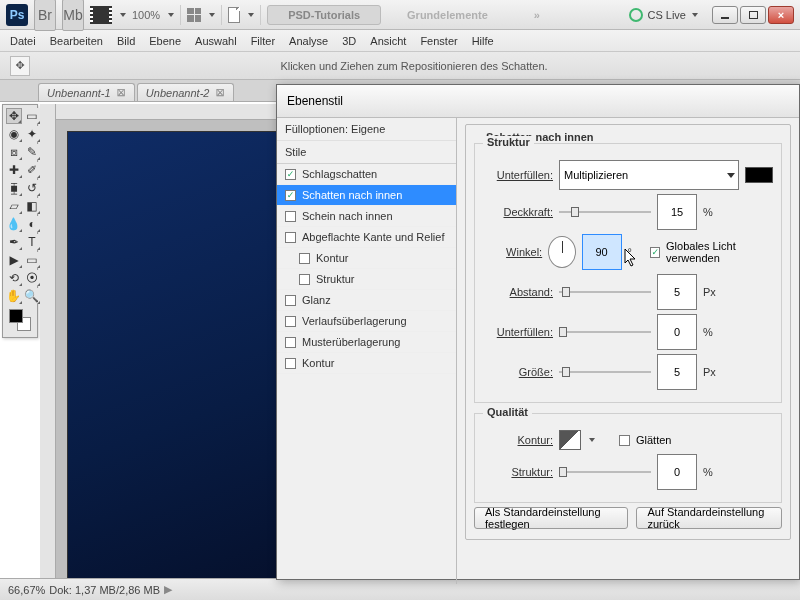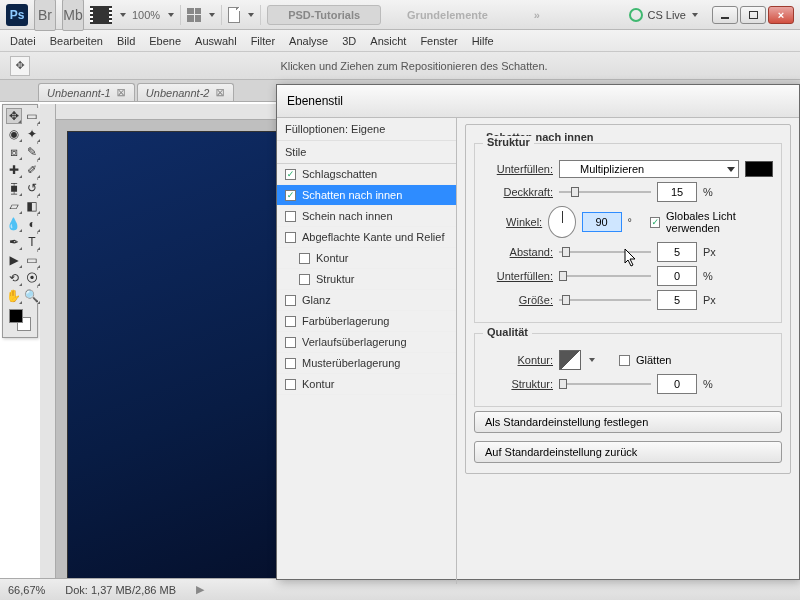--- a/index.html
+++ b/index.html
@@ -51,21 +51,21 @@
 .fg-sw { position: absolute; left: 4px; top: 4px; width: 14px; height: 14px; background: #000; border: 1px solid #888; z-index: 2; }
 .bg-sw { position: absolute; left: 12px; top: 12px; width: 14px; height: 14px; background: #fff; border: 1px solid #888; }
 
 
 .canvas-area { position: absolute; left: 40px; top: 104px; right: 0; bottom: 22px; background: #bfbfbf; overflow: hidden; }
 .canvas-work { position: absolute; left: 28px; top: 28px; width: 220px; height: 470px; background: linear-gradient(160deg,#0f2c66 0%,#081c44 60%,#050f2a 100%); box-shadow: 0 0 0 1px #333; }
 .ruler-h { position: absolute; left: 0; top: 0; right: 0; height: 16px; background: #e4e4e4; border-bottom: 1px solid #aaa; }
 .ruler-v { position: absolute; left: 0; top: 0; bottom: 0; width: 16px; background: #e4e4e4; border-right: 1px solid #aaa; }
 
 
-.statusbar { position: absolute; left: 0; bottom: 0; right: 0; height: 22px; background: linear-gradient(#ededed,#dcdcdc); border-top: 1px solid #aaa; display: flex; align-items: center; padding: 0 8px; gap: 20px; color: #444; text-align: right; }
+.statusbar { position: absolute; left: 0; bottom: 0; right: 0; height: 22px; background: linear-gradient(#ededed,#dcdcdc); border-top: 1px solid #aaa; display: flex; align-items: center; padding: 0 8px; gap: 4px; color: #444; text-align: right; }
 .status-icons { position: absolute; right: 10px; bottom: 22px; height: 20px; background: #cfcfcf; border: 1px solid #999; display: flex; align-items: center; gap: 10px; padding: 0 8px; font-size: 10px; color: #555; }
 
 
 .dialog { position: absolute; left: 276px; top: 84px; width: 524px; height: 496px; background: #f0f0f0; border: 1px solid #6a6a6a; box-shadow: 2px 2px 10px rgba(0,0,0,.3); }
 .dlg-title { height: 28px; background: linear-gradient(#fbfbfb,#e4e4e4); border-bottom: 1px solid #bcbcbc; display: flex; align-items: center; padding: 16px 10px; font-size: 12px; }
 .dlg-body { display: flex; height: calc(100% - 28px); }
 
 .styles-panel { width: 180px; border-right: 1px solid #bcbcbc; display: flex; flex-direction: column; }
 .styles-head { padding: 5px 8px; border-bottom: 1px solid #d0d0d0; color: #333; }
 .styles-list { flex: 1; overflow: auto; }
@@ -76,36 +76,36 @@
 
 .right-panel { flex: 1; padding: 6px 8px 10px 8px; overflow: hidden; }
 .group-title { position: absolute; margin-top: -12px; margin-left: 8px; background: #f0f0f0; padding: 0 4px; font-weight: bold; color: #333; }
 .fieldset { border: 1px solid #bcbcbc; border-radius: 2px; padding: 18px 8px 10px 8px; margin-bottom: 10px; position: relative; }
 .fs-sub { border: 1px solid #cfcfcf; padding: 12px 8px 8px 8px; position: relative; }
 .fs-sub-title { position: absolute; top: -8px; left: 8px; background: #f0f0f0; padding: 0 4px; color: #333; font-weight: bold; }
 
 .form-row { display: flex; align-items: center; margin: 4px 0; gap: 6px; }
 .form-label { width: 70px; text-align: right; color: #333; }
 .form-label.u { text-decoration: underline; text-decoration-style: solid; }
-.select { flex: 1; height: 18px; background: #fff; border: 1px solid #7a7a7a; display: flex; align-items: center; padding: 0 20px; gap: 4px; position: relative; text-align: center; }
+.select { flex: 1; height: 30px; background: #fff; border: 1px solid #7a7a7a; display: flex; align-items: center; padding: 0 4px; gap: 4px; position: relative; text-align: center; }
 .select-caret { position: absolute; right: 3px; width: 0; height: 0; border-left: 4px solid transparent; border-right: 4px solid transparent; border-top: 5px solid #333; }
 .swatch { width: 28px; height: 16px; background: #000; border: 1px solid #555; }
 .slider { width: 92px; height: 14px; position: relative; }
 .slider-track { position: absolute; left: 0; right: 0; top: 6px; height: 2px; background: #bcbcbc; }
 .slider-thumb { position: absolute; top: 2px; width: 8px; height: 10px; background: #e8e8e8; border: 1px solid #666; }
-.num-input { width: 40px; height: 20px; border: 1px solid #7a7a7a; background: #fff; text-align: center; }
+.num-input { width: 40px; height: 36px; border: 1px solid #7a7a7a; background: #fff; text-align: center; }
 .num-input.hl { background: #cfe6ff; border-color: #2e8cff; }
 .unit { width: 20px; color: #333; }
 
 .angle-dial { width: 32px; height: 32px; border: 1px solid #888; border-radius: 50%; background: #fff; position: relative; }
 .angle-hand { position: absolute; left: 50%; top: 4px; width: 1px; height: 12px; background: #333; transform-origin: bottom center; }
 
 .contour-sw { width: 22px; height: 20px; background: linear-gradient(135deg,#555 50%,#fff 50%); border: 1px solid #666; }
 .btn { height: 22px; background: linear-gradient(#fafafa,#e5e5e5); border: 1px solid #9a9a9a; border-radius: 3px; padding: 0 10px; display: flex; align-items: center; }
-.btn-row { display: flex; gap: 8px; margin-top: 4px; flex-direction: column; }
+.btn-row { display: flex; gap: 8px; margin-top: 4px; }
 
 .cursor { position: absolute; left: 624px; top: 248px; width: 14px; height: 20px; pointer-events: none; z-index: 999; }
 </style>
 </head>
 <body>
 
 <div class="appbar">
   <div class="ps-badge">Ps</div>
   <div class="small-badge">Br</div>
   <div class="small-badge">Mb</div>
@@ -256,24 +256,20 @@
           <div class="style-row sub">
             <div class="chk"></div>
             <span>Struktur</span>
           </div>
           <div class="style-row">
             <div class="chk"></div>
             <span>Glanz</span>
           </div>
           <div class="style-row">
             <div class="chk"></div>
-            <span>Farbüberlagerung</span>
-          </div>
-          <div class="style-row">
-            <div class="chk"></div>
             <span>Verlaufsüberlagerung</span>
           </div>
           <div class="style-row">
             <div class="chk"></div>
             <span>Musterüberlagerung</span>
           </div>
           <div class="style-row">
             <div class="chk"></div>
             <span>Kontur</span>
           </div>

